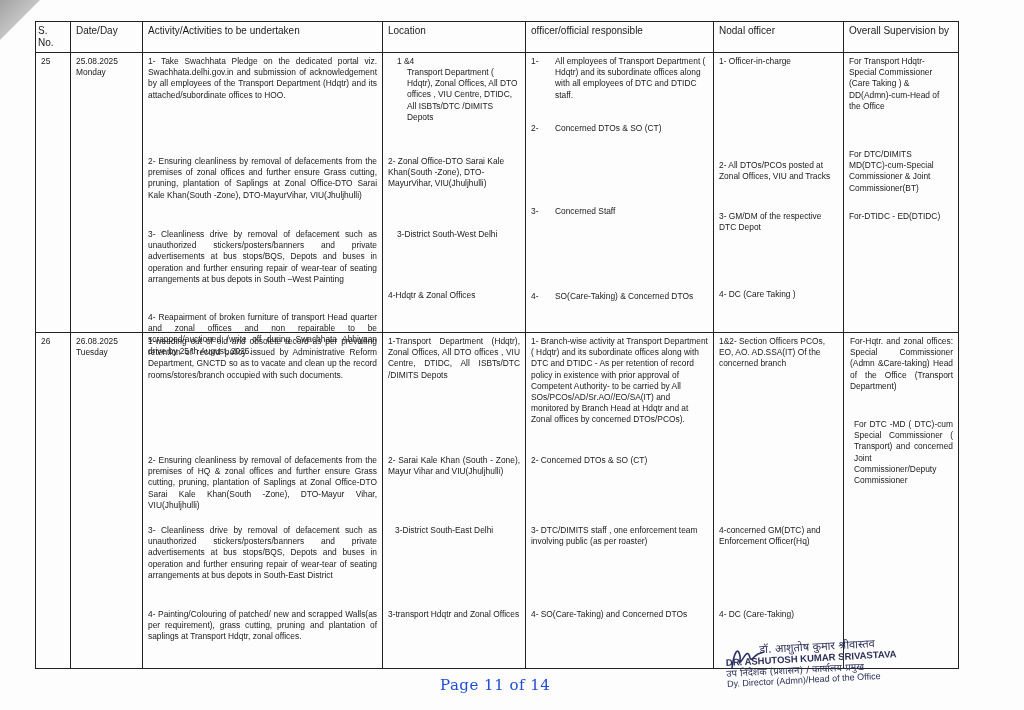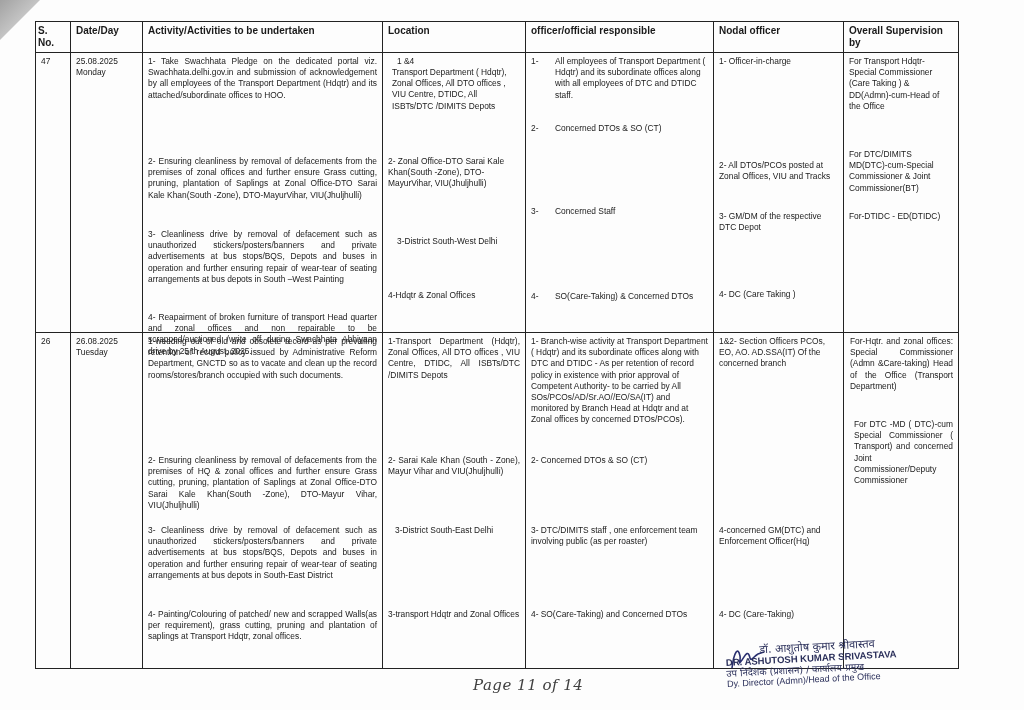--- a/index.html
+++ b/index.html
@@ -22,44 +22,44 @@
     width:923px;
   }
   table.plan th, table.plan td {
     border:1.3px solid #222;
     vertical-align:top;
     font-size:8.4px;
     line-height:11.2px;
     padding:3px 5px;
   }
   table.plan th {
-    font-weight:bold; font-size:10px; text-align:left;
+    font-weight:normal; font-size:10px; text-align:left;
     height:18px; padding:3px 5px; line-height:12px;
   }
   th.sup { text-align:center; }
   .justify { text-align:justify; }
   .cell { position:relative; }
   .blk { position:absolute; left:5px; right:5px; }
   .b { font-weight:normal; }
   .numrow { display:flex; }
   .numrow .n { width:24px; flex:none; }
   .sig {
     position:absolute; left:725px; top:646px; width:200px;
     font-size:9px; line-height:11px; color:#2a2f5a;
     transform:rotate(-3deg); transform-origin:left top;
   }
   .sig .hindi { font-family:"DejaVu Sans", sans-serif; font-size:11px; }
   .sig .eng { font-weight:bold; font-size:9.5px; }
   .scribble {
     position:absolute; left:728px; top:642px; width:40px; height:30px;
   }
   .pageno {
-    position:absolute; left:473px; top:676px;
-    font-family:"DejaVu Serif", serif; font-style:italic;
-    font-size:15px; color:#404040; letter-spacing:0.5px;
+    position:absolute; left:440px; top:676px;
+    font-family:"DejaVu Serif", serif; 
+    font-size:15px; color:#1d4ed8; letter-spacing:0.5px;
   }
 </style>
 </head>
 <body>
 
 <div class="corner-shadow"></div>
 
 <table class="plan">
   <colgroup>
     <col style="width:35px">
@@ -77,36 +77,36 @@
       <th>Activity/Activities to be  undertaken</th>
       <th>Location</th>
       <th>officer/official responsible</th>
       <th>Nodal officer</th>
       <th class="sup">Overall Supervision by</th>
     </tr>
   </thead>
   <tbody>
 
     <tr style="height:280px">
-      <td>47</td>
+      <td>25</td>
       <td>
         <div>25.08.2025</div>
         <div>Monday</div>
       </td>
       <td class="cell justify">
         <div class="blk" style="top:3px">1- Take Swachhata Pledge on the dedicated portal viz. Swachhata.delhi.gov.in and submission of acknowledgement by all employees of the Transport Department (Hdqtr) and its attached/subordinate offices to HOO.</div>
         <div class="blk" style="top:103px">2-  Ensuring cleanliness by removal of defacements from the premises of zonal offices and further ensure Grass cutting, pruning, plantation of Saplings at Zonal Office-DTO Sarai Kale Khan(South  -Zone), DTO-MayurVihar, VIU(Jhuljhulli)</div>
         <div class="blk" style="top:176px"><span>3- Cleanliness drive by removal of defacement such as unauthorized stickers/posters/banners and private advertisements at bus stops/BQS, Depots and buses in operation and further ensuring repair of wear-tear of seating arrangements at bus depots in</span> <span class="b">South –West Painting</span></div>
         <div class="blk" style="top:259px">4- Reapairment of broken furniture of transport Head quarter and zonal offices and non repairable to  be scrapped/auctioned  /write  off  during  Swachhata Abhiyaan drive by 25 th August, 2025.</div>
       </td>
       <td class="cell">
         <div class="blk" style="top:3px;left:14px">1 &amp;4</div>
-        <div class="blk" style="top:14px;left:9px">Transport Department ( Hdqtr), Zonal Offices, All DTO offices , VIU Centre, DTIDC, All ISBTs/DTC /DIMITS Depots</div>
+        <div class="blk" style="top:14px;left:24px">Transport Department ( Hdqtr), Zonal Offices, All DTO offices , VIU Centre, DTIDC, All ISBTs/DTC /DIMITS Depots</div>
         <div class="blk" style="top:103px">2- Zonal Office-DTO Sarai Kale Khan(South -Zone), DTO-MayurVihar, VIU(Jhuljhulli)</div>
-        <div class="blk" style="top:183px;left:14px">3-District  South-West Delhi</div>
+        <div class="blk" style="top:176px;left:14px">3-District  South-West Delhi</div>
         <div class="blk" style="top:237px">4-Hdqtr &amp; Zonal Offices</div>
       </td>
       <td class="cell">
         <div class="blk numrow" style="top:3px">
             <span class="n">1-</span>
             <span>All employees of Transport Department ( Hdqtr) and its subordinate offices along with  all employees of DTC and DTIDC staff.</span>
           </div>
         <div class="blk numrow" style="top:70px">
             <span class="n">2-</span>
             <span>Concerned DTOs &amp; SO (CT)</span>

